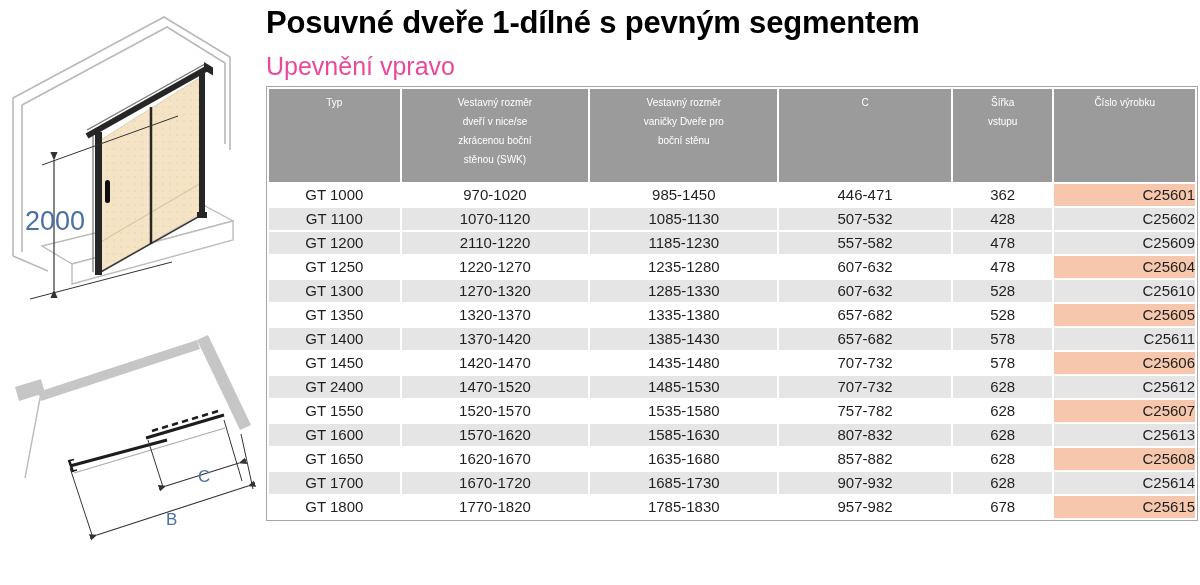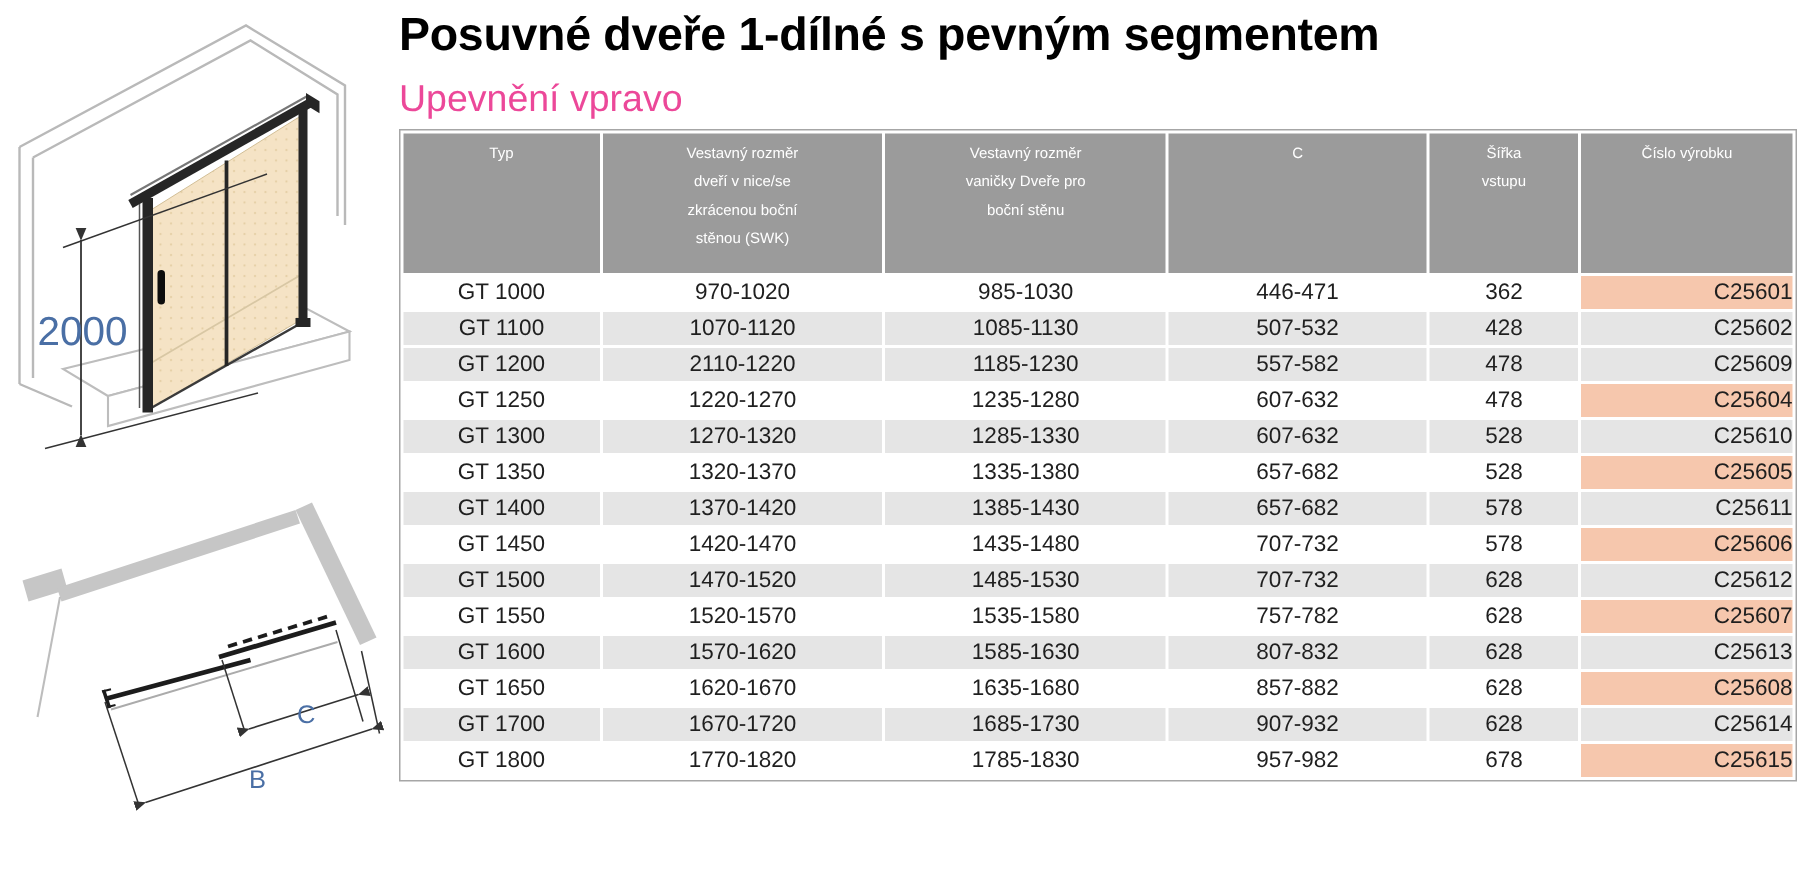--- a/index.html
+++ b/index.html
@@ -145,21 +145,21 @@
             <th>C</th>
             <th>Šířka
 vstupu</th>
             <th>Číslo výrobku</th>
           </tr>
       </thead>
       <tbody>
           <tr>
             <td>GT 1000</td>
             <td>970-1020</td>
-            <td>985-1030</td>
+            <td>985-1450</td>
             <td>446-471</td>
             <td>362</td>
             <td class="product">C25601</td>
           </tr>
           <tr class="alt">
             <td>GT 1100</td>
             <td>1070-1120</td>
             <td>1085-1130</td>
             <td>507-532</td>
             <td>428</td>
@@ -207,21 +207,21 @@
           </tr>
           <tr>
             <td>GT 1450</td>
             <td>1420-1470</td>
             <td>1435-1480</td>
             <td>707-732</td>
             <td>578</td>
             <td class="product">C25606</td>
           </tr>
           <tr class="alt">
-            <td>GT 1500</td>
+            <td>GT 2400</td>
             <td>1470-1520</td>
             <td>1485-1530</td>
             <td>707-732</td>
             <td>628</td>
             <td class="product">C25612</td>
           </tr>
           <tr>
             <td>GT 1550</td>
             <td>1520-1570</td>
             <td>1535-1580</td>

